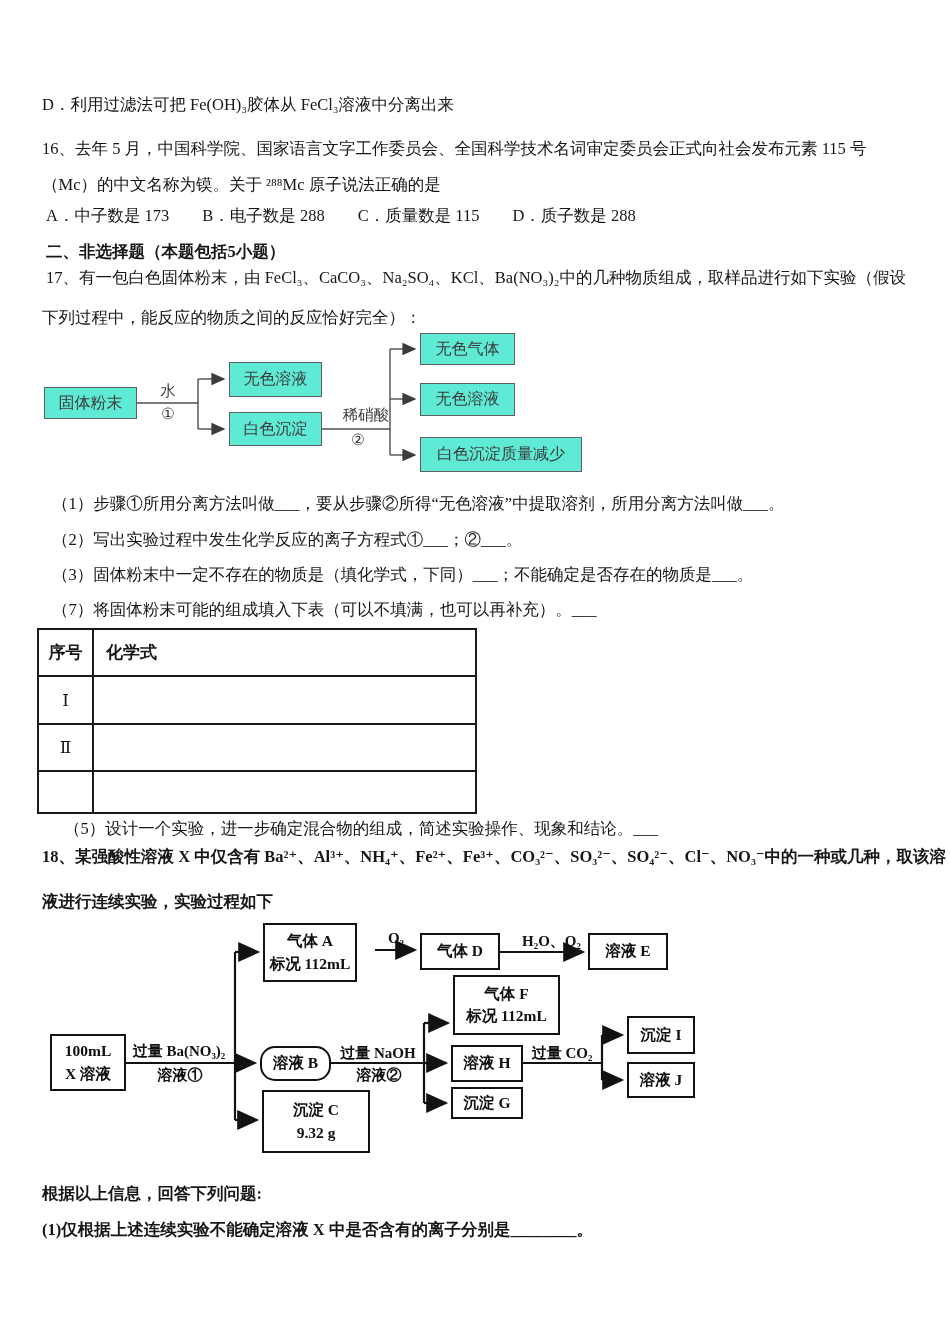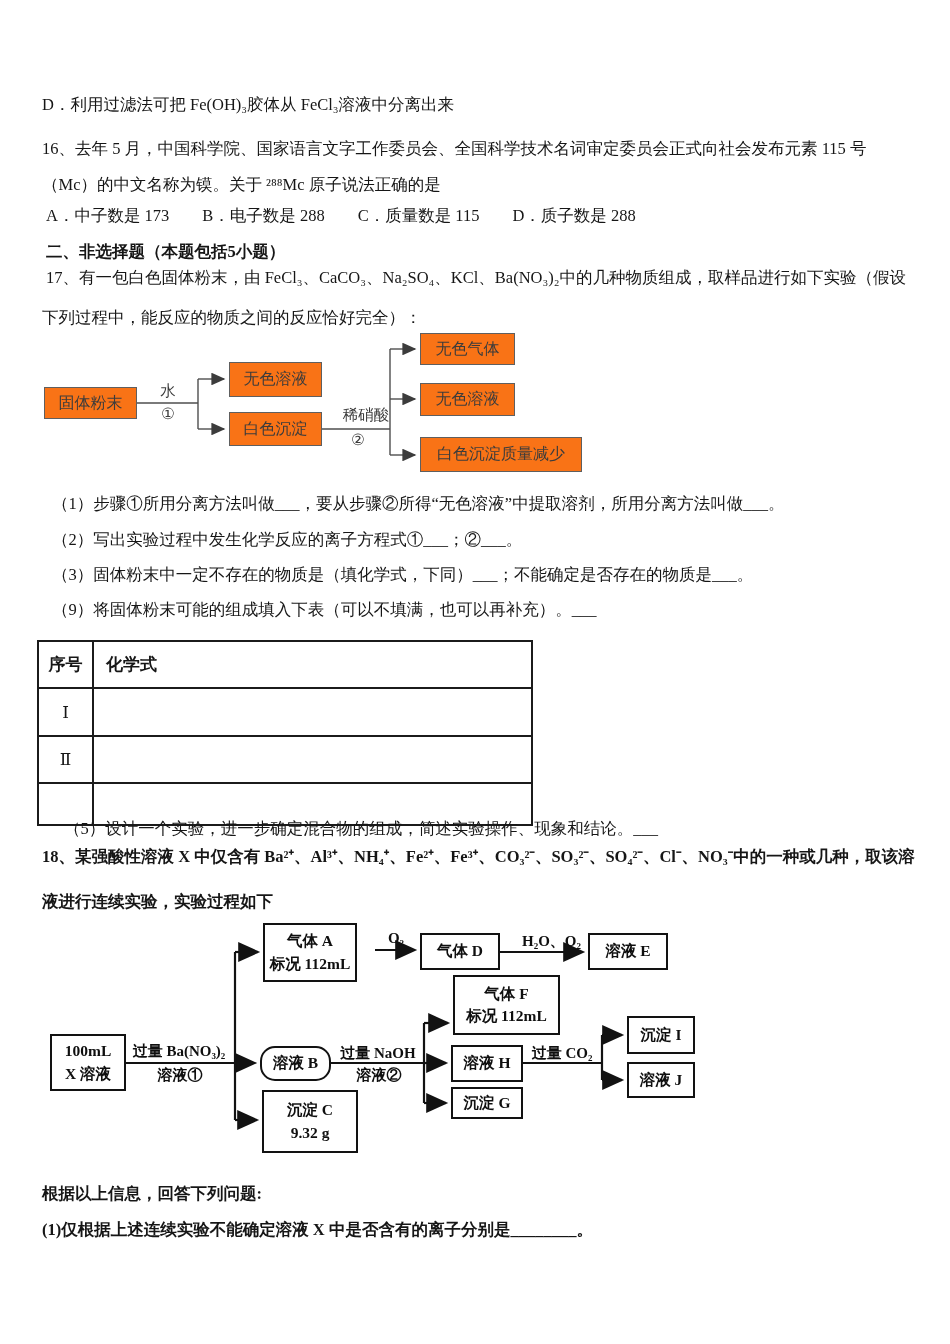--- a/index.html
+++ b/index.html
@@ -19,21 +19,21 @@
     color:#161616;
   }
   .semi{font-weight:bold;}
   
   .fbox1{
     position:absolute;
     border:1px solid #5f5f5f;
     color:#3c3c3c;
     display:flex;align-items:center;justify-content:center;
     font-size:16px;
-    background:#f97316;
+    background:#5eead4;
     box-sizing:border-box;
     white-space:pre;
   }
   .flabel1{
     position:absolute;
     color:#3c3c3c;
     font-size:15.5px;
     text-align:center;
     white-space:pre;
   }
@@ -55,24 +55,23 @@
     font-size:15px;font-weight:bold;
     text-align:center;
     white-space:pre;
   }
   .svg-overlay{
     position:absolute;left:0;top:0;width:950px;height:1344px;
     pointer-events:none;
   }
   table.comp{
     position:absolute;left:37px;top:628px;
-    width:496px;
+    width:440px;
     border-collapse:collapse;
     table-layout:fixed;
-    margin-top:12px;
   }
   table.comp td{
     border:2px solid #1b1b1b;
     font-size:17px;
     color:#161616;
     padding:0 8px 0 12px;
     vertical-align:middle;
     box-sizing:border-box;
   }
   table.comp td.c1{width:55px;text-align:center;padding:0;}
@@ -140,21 +139,21 @@
   <div class="fbox1" style="left:229px;top:412px;width:93px;height:34px;">白色沉淀</div>
   <div class="flabel1" style="left:336px;top:405px;width:60px;">稀硝酸</div>
   <div class="flabel1" style="left:340px;top:431px;width:36px;">②</div>
   <div class="fbox1" style="left:420px;top:333px;width:95px;height:32px;">无色气体</div>
   <div class="fbox1" style="left:420px;top:383px;width:95px;height:33px;">无色溶液</div>
   <div class="fbox1" style="left:420px;top:437px;width:162px;height:35px;">白色沉淀质量减少</div>
 
   <div class="tline" style="left:52px;top:494px;">（1）步骤①所用分离方法叫做___，要从步骤②所得“无色溶液”中提取溶剂，所用分离方法叫做___。</div>
   <div class="tline" style="left:52px;top:530px;">（2）写出实验过程中发生化学反应的离子方程式①___；②___。</div>
   <div class="tline" style="left:52px;top:565px;">（3）固体粉末中一定不存在的物质是（填化学式，下同）___；不能确定是否存在的物质是___。</div>
-  <div class="tline" style="left:52px;top:600px;">（9）将固体粉末可能的组成填入下表（可以不填满，也可以再补充）。___</div>
+  <div class="tline" style="left:52px;top:600px;">（7）将固体粉末可能的组成填入下表（可以不填满，也可以再补充）。___</div>
 
   <table class="comp">
     <tbody>
         <tr style="height:47px;">
       <td class="c1 semi">序号</td>
       <td class="semi">化学式</td>
     </tr>
     <tr style="height:48px;">
       <td class="c1 roman">Ⅰ</td>
       <td></td>
@@ -165,21 +164,21 @@
     </tr>
     <tr style="height:42px;">
       <td class="c1 roman"></td>
       <td></td>
     </tr>
   </tbody>
     </table>
 
   <div class="tline" style="left:52px;top:819px;margin-left:12px;">（5）设计一个实验，进一步确定混合物的组成，简述实验操作、现象和结论。___</div>
 
-  <div class="tline semi" style="left:42px;top:847px;font-family:Liberation Serif, serif;">18、某强酸性溶液 X 中仅含有 Ba²⁺、Al³⁺、NH₄⁺、Fe²⁺、Fe³⁺、CO₃²⁻、SO₃²⁻、SO₄²⁻、Cl⁻、NO₃⁻中的一种或几种，取该溶</div>
+  <div class="tline semi" style="left:42px;top:847px;">18、某强酸性溶液 X 中仅含有 Ba²⁺、Al³⁺、NH₄⁺、Fe²⁺、Fe³⁺、CO₃²⁻、SO₃²⁻、SO₄²⁻、Cl⁻、NO₃⁻中的一种或几种，取该溶</div>
   <div class="tline semi" style="left:42px;top:892px;text-align:center;">液进行连续实验，实验过程如下</div>
 
   <div class="fbox2" style="left:50px;top:1034px;width:76px;height:57px;">
     <span>100mL</span>
     <span>X 溶液</span>
   </div>
   <div class="flabel2" style="left:124px;top:1042px;width:110px;">过量 Ba(NO₃)₂</div>
   <div class="flabel2" style="left:140px;top:1066px;width:80px;">溶液①</div>
 
   <div class="fbox2" style="left:263px;top:923px;width:94px;height:59px;">
@@ -198,21 +197,21 @@
   <div class="fbox2" style="left:453px;top:975px;width:107px;height:60px;">
     <span>气体 F</span>
     <span>标况 112mL</span>
   </div>
   <div class="fbox2" style="left:451px;top:1045px;width:72px;height:37px;">溶液 H</div>
   <div class="fbox2" style="left:451px;top:1087px;width:72px;height:32px;">沉淀 G</div>
   <div class="flabel2" style="left:524px;top:1044px;width:76px;">过量 CO₂</div>
   <div class="fbox2" style="left:627px;top:1016px;width:68px;height:38px;">沉淀 I</div>
   <div class="fbox2" style="left:627px;top:1062px;width:68px;height:36px;">溶液 J</div>
 
-  <div class="fbox2" style="left:262px;top:1090px;width:96px;height:63px;align-items:center;">
+  <div class="fbox2" style="left:262px;top:1090px;width:108px;height:63px;align-items:center;">
     <span>沉淀 C</span>
     <span>9.32 g</span>
   </div>
 
   <div class="tline semi" style="left:42px;top:1184px;">根据以上信息，回答下列问题:</div>
   <div class="tline semi" style="left:42px;top:1220px;">(1)仅根据上述连续实验不能确定溶液 X 中是否含有的离子分别是________。</div>
 
 </div>
 
 </body></html>

